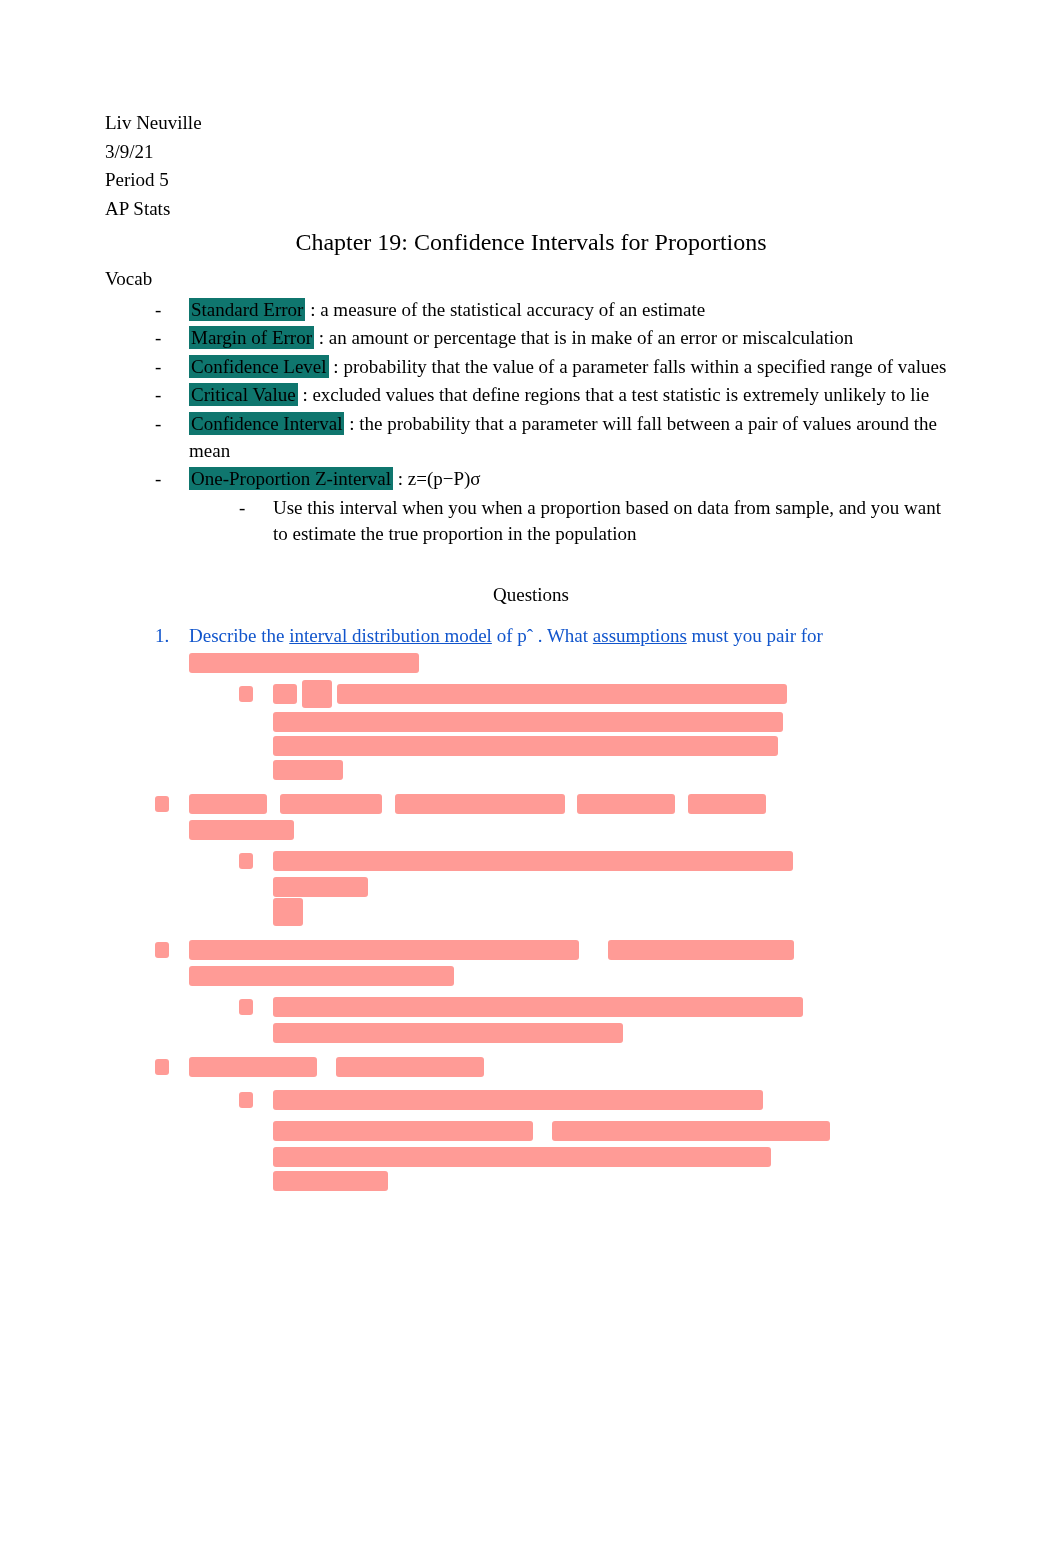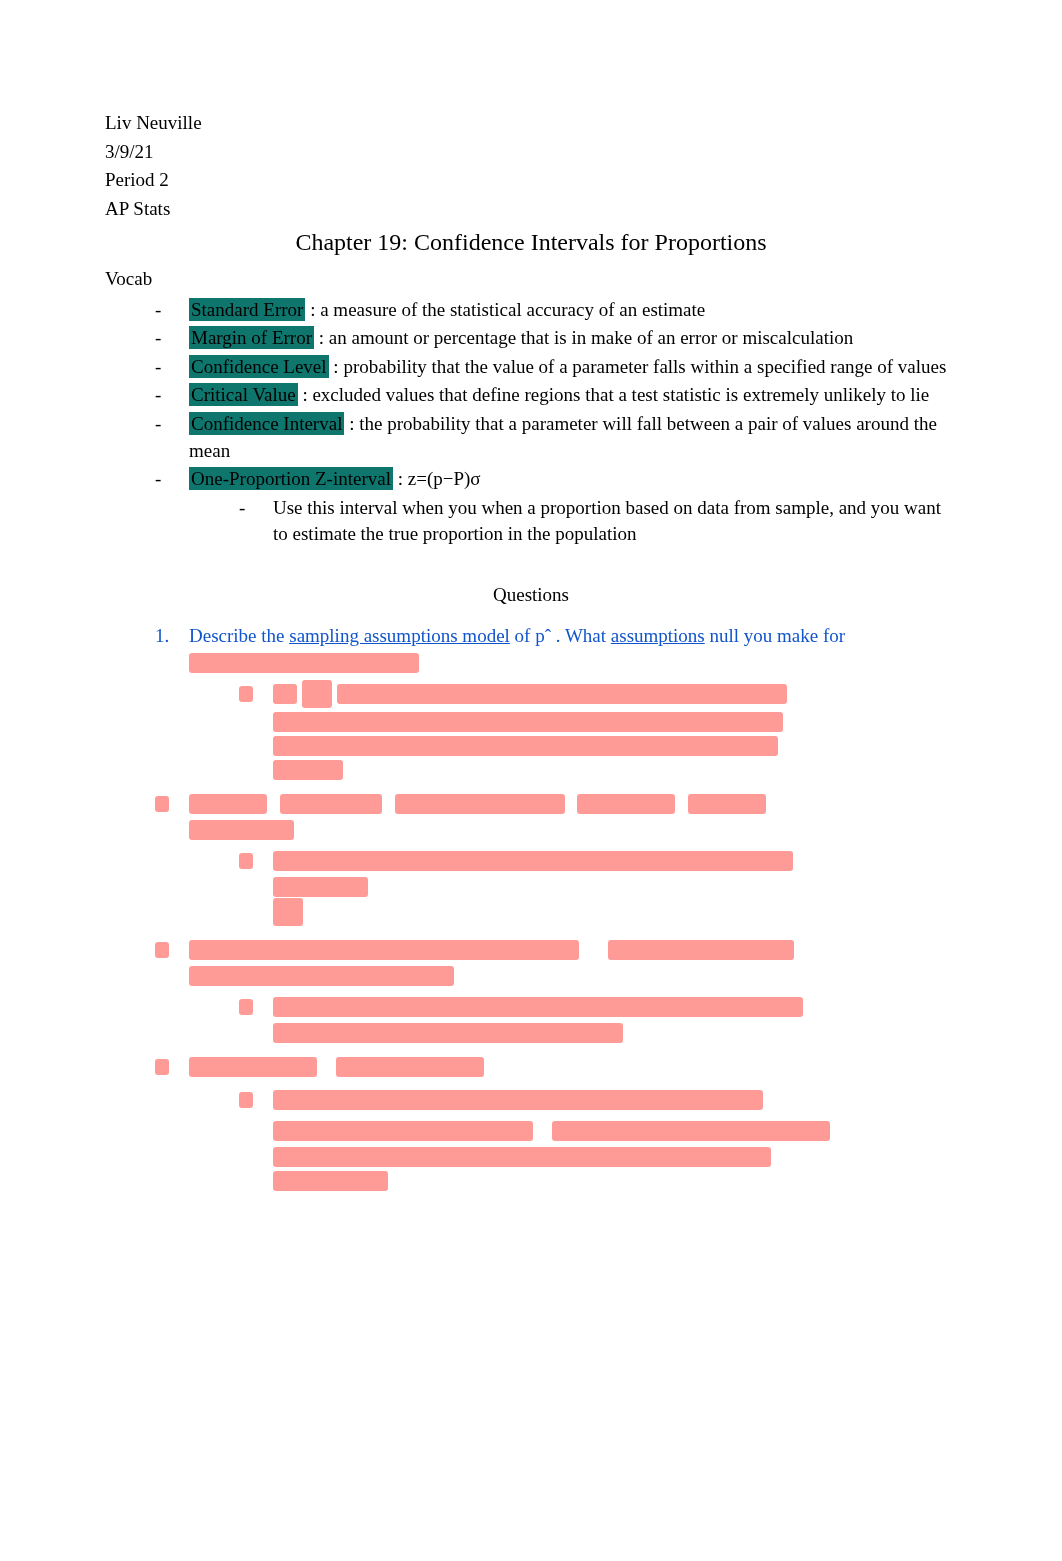--- a/index.html
+++ b/index.html
@@ -119,21 +119,21 @@
     }
     .gap-top {
       margin-top: 10px;
     }
   </style>
 </head>
 <body>
 
 <div class="header-line">Liv Neuville</div>
 <div class="header-line">3/9/21</div>
-<div class="header-line">Period 2</div>
+<div class="header-line">Period 5</div>
 <div class="header-line">AP Stats</div>
 
 <div class="title">Chapter 19: Confidence Intervals for Proportions</div>
 
 <div class="section-heading">Vocab</div>
 
 <ul class="vocab-list">
   <li>
     <span class="highlight">Standard Error</span><span> : </span><span>a measure of the statistical accuracy of an estimate</span>
   </li>
@@ -156,21 +156,21 @@
     </ul>
   </li>
 </ul>
 
 <div class="section-heading questions-heading">Questions</div>
 
 <ol class="questions-list">
   <li>
     <span class="num">1.</span>
     <span class="blue-text">
-      <span>Describe the  </span><u>sampling assumptions model</u><span>   of pˆ . What </span><u>assumptions</u><span>   null you make for </span>
+      <span>Describe the  </span><u>interval distribution model</u><span>   of pˆ . What </span><u>assumptions</u><span>   must you pair for </span>
     </span>
     <span class="redacted-line redacted-block" style="width:230px;"></span>
     <ul class="answer-list">
       <li>
         <span class="marker"><span class="redacted-line" style="width:14px;height:16px;"></span></span>
         <span class="redacted-line" style="width:24px;"></span>
         <span class="formula-blur"></span>
         <span class="redacted-line" style="width:450px;"></span>
         <span class="redacted-line redacted-block" style="width:510px;"></span>
         <span class="redacted-line redacted-block" style="width:505px;"></span>

